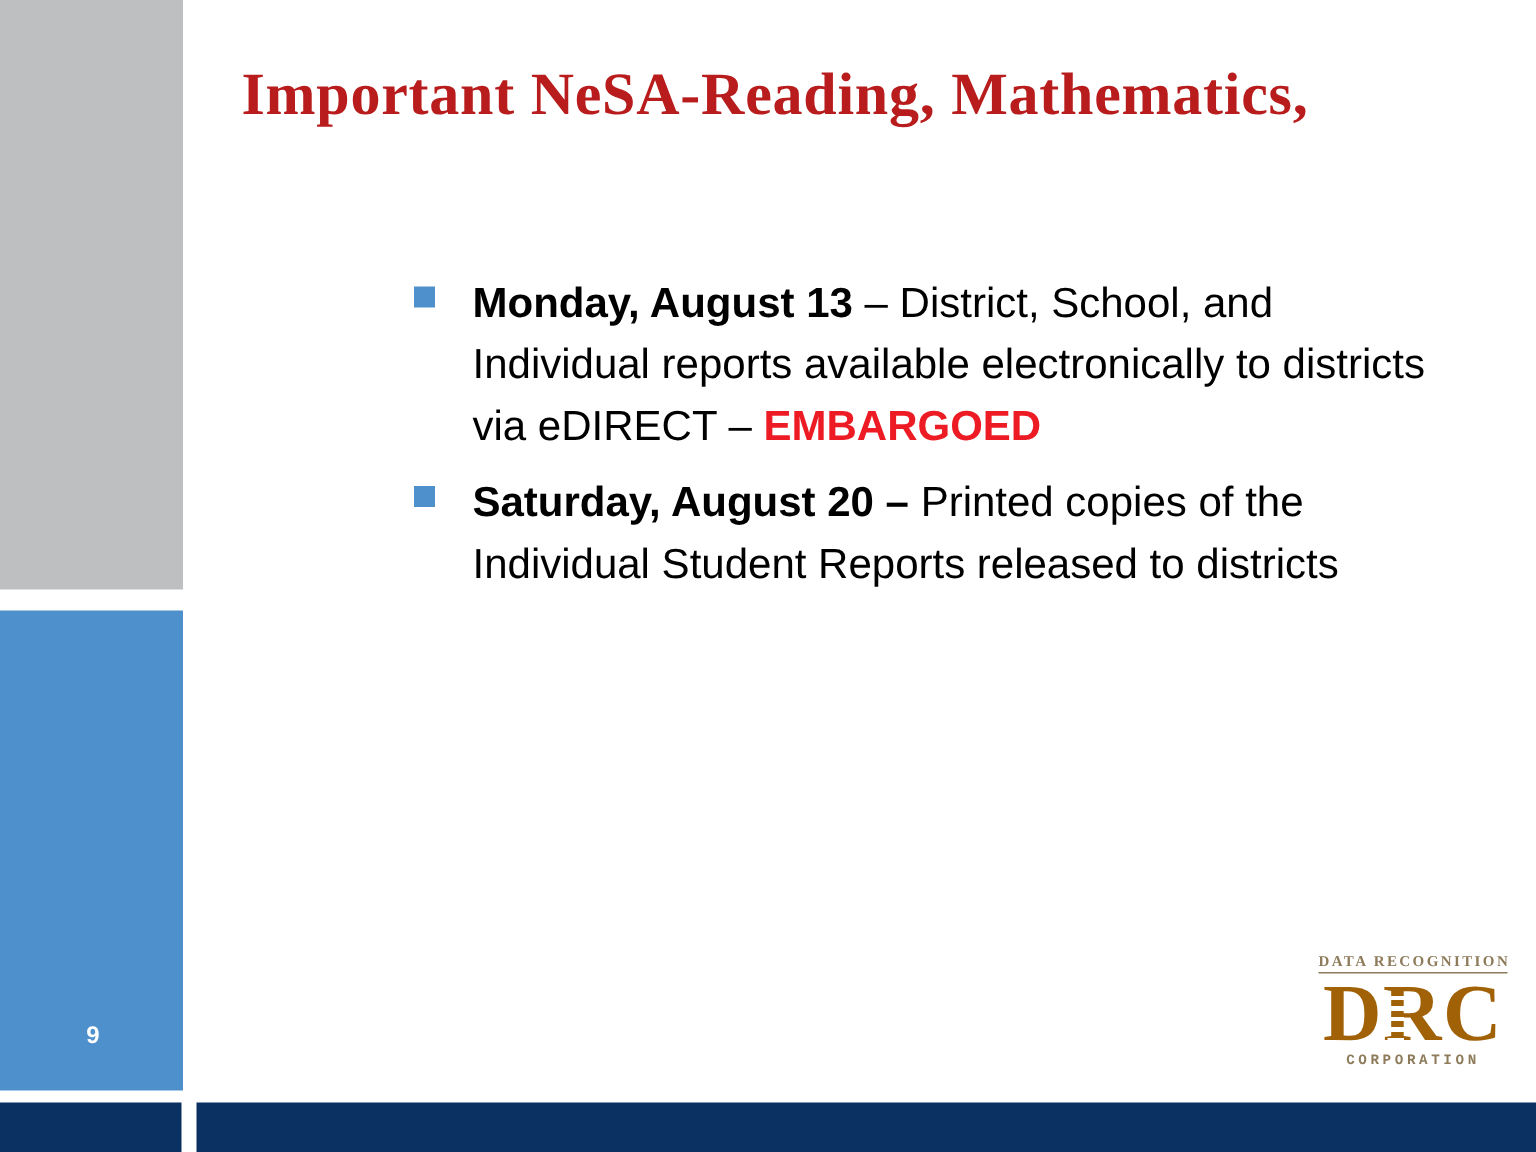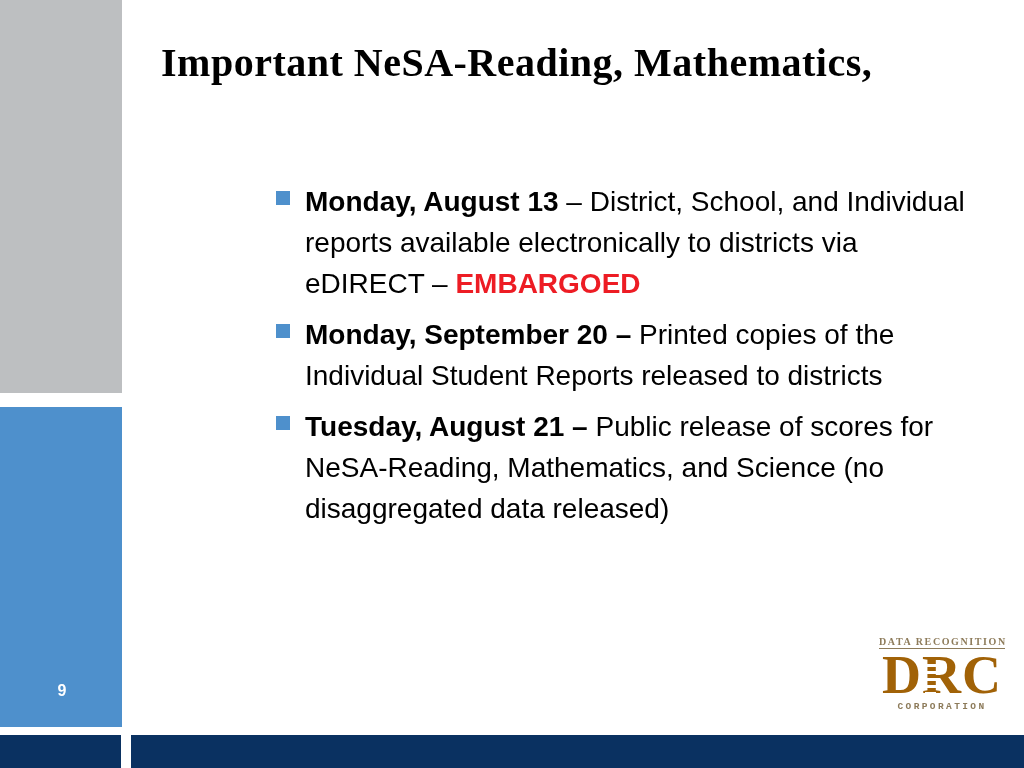--- a/index.html
+++ b/index.html
@@ -56,34 +56,35 @@
 
   
   .title {
     position: absolute;
     left: 161px; top: 34px;
     width: 840px;
     font-family: "Liberation Serif", serif;
     font-weight: bold;
     font-size: 40px;
     line-height: 57px;
-    color: #000000;
+    color: #b91c1c;
     letter-spacing: 0.5px;
   }
 
   
   .bullets {
     position: absolute;
     left: 276px; top: 181px;
     width: 690px;
   }
   .bullet {
     display: flex;
     align-items: flex-start;
     margin-bottom: 10px;
+    gap: 10px;
   }
   .bullet-marker {
     flex: 0 0 14px;
     width: 14px; height: 14px;
     margin-top: 10px;
     margin-right: 15px;
     background: #4e90cc;
   }
   .bullet-text {
     font-family: "Liberation Sans", sans-serif;
@@ -169,30 +170,24 @@
     <div class="bullet">
       <div class="bullet-marker"></div>
       <div class="bullet-text">
         <span class="lead">Monday, August 13</span><span> – District, School, and Individual reports available electronically to districts via eDIRECT – </span><span class="emphasis">EMBARGOED</span>
       </div>
     </div>
 
     <div class="bullet">
       <div class="bullet-marker"></div>
       <div class="bullet-text">
-        <span class="lead">Monday, September 20 – </span><span>Printed copies of the Individual Student Reports released to districts</span><span class="emphasis"></span>
+        <span class="lead">Saturday, August 20 – </span><span>Printed copies of the Individual Student Reports released to districts</span><span class="emphasis"></span>
       </div>
     </div>
 
-    <div class="bullet">
-      <div class="bullet-marker"></div>
-      <div class="bullet-text">
-        <span class="lead">Tuesday, August 21 – </span><span>Public release of scores for NeSA-Reading, Mathematics, and Science (no disaggregated data released)</span><span class="emphasis"></span>
-      </div>
-    </div>
 
   </div>
 
   <div class="logo">
     <div class="logo-top">DATA RECOGNITION</div>
     <div class="logo-monogram-wrap">
       <span class="logo-monogram">DRC</span>
       <div class="logo-stripes"></div>
     </div>
     <div class="logo-bottom">CORPORATION</div>

